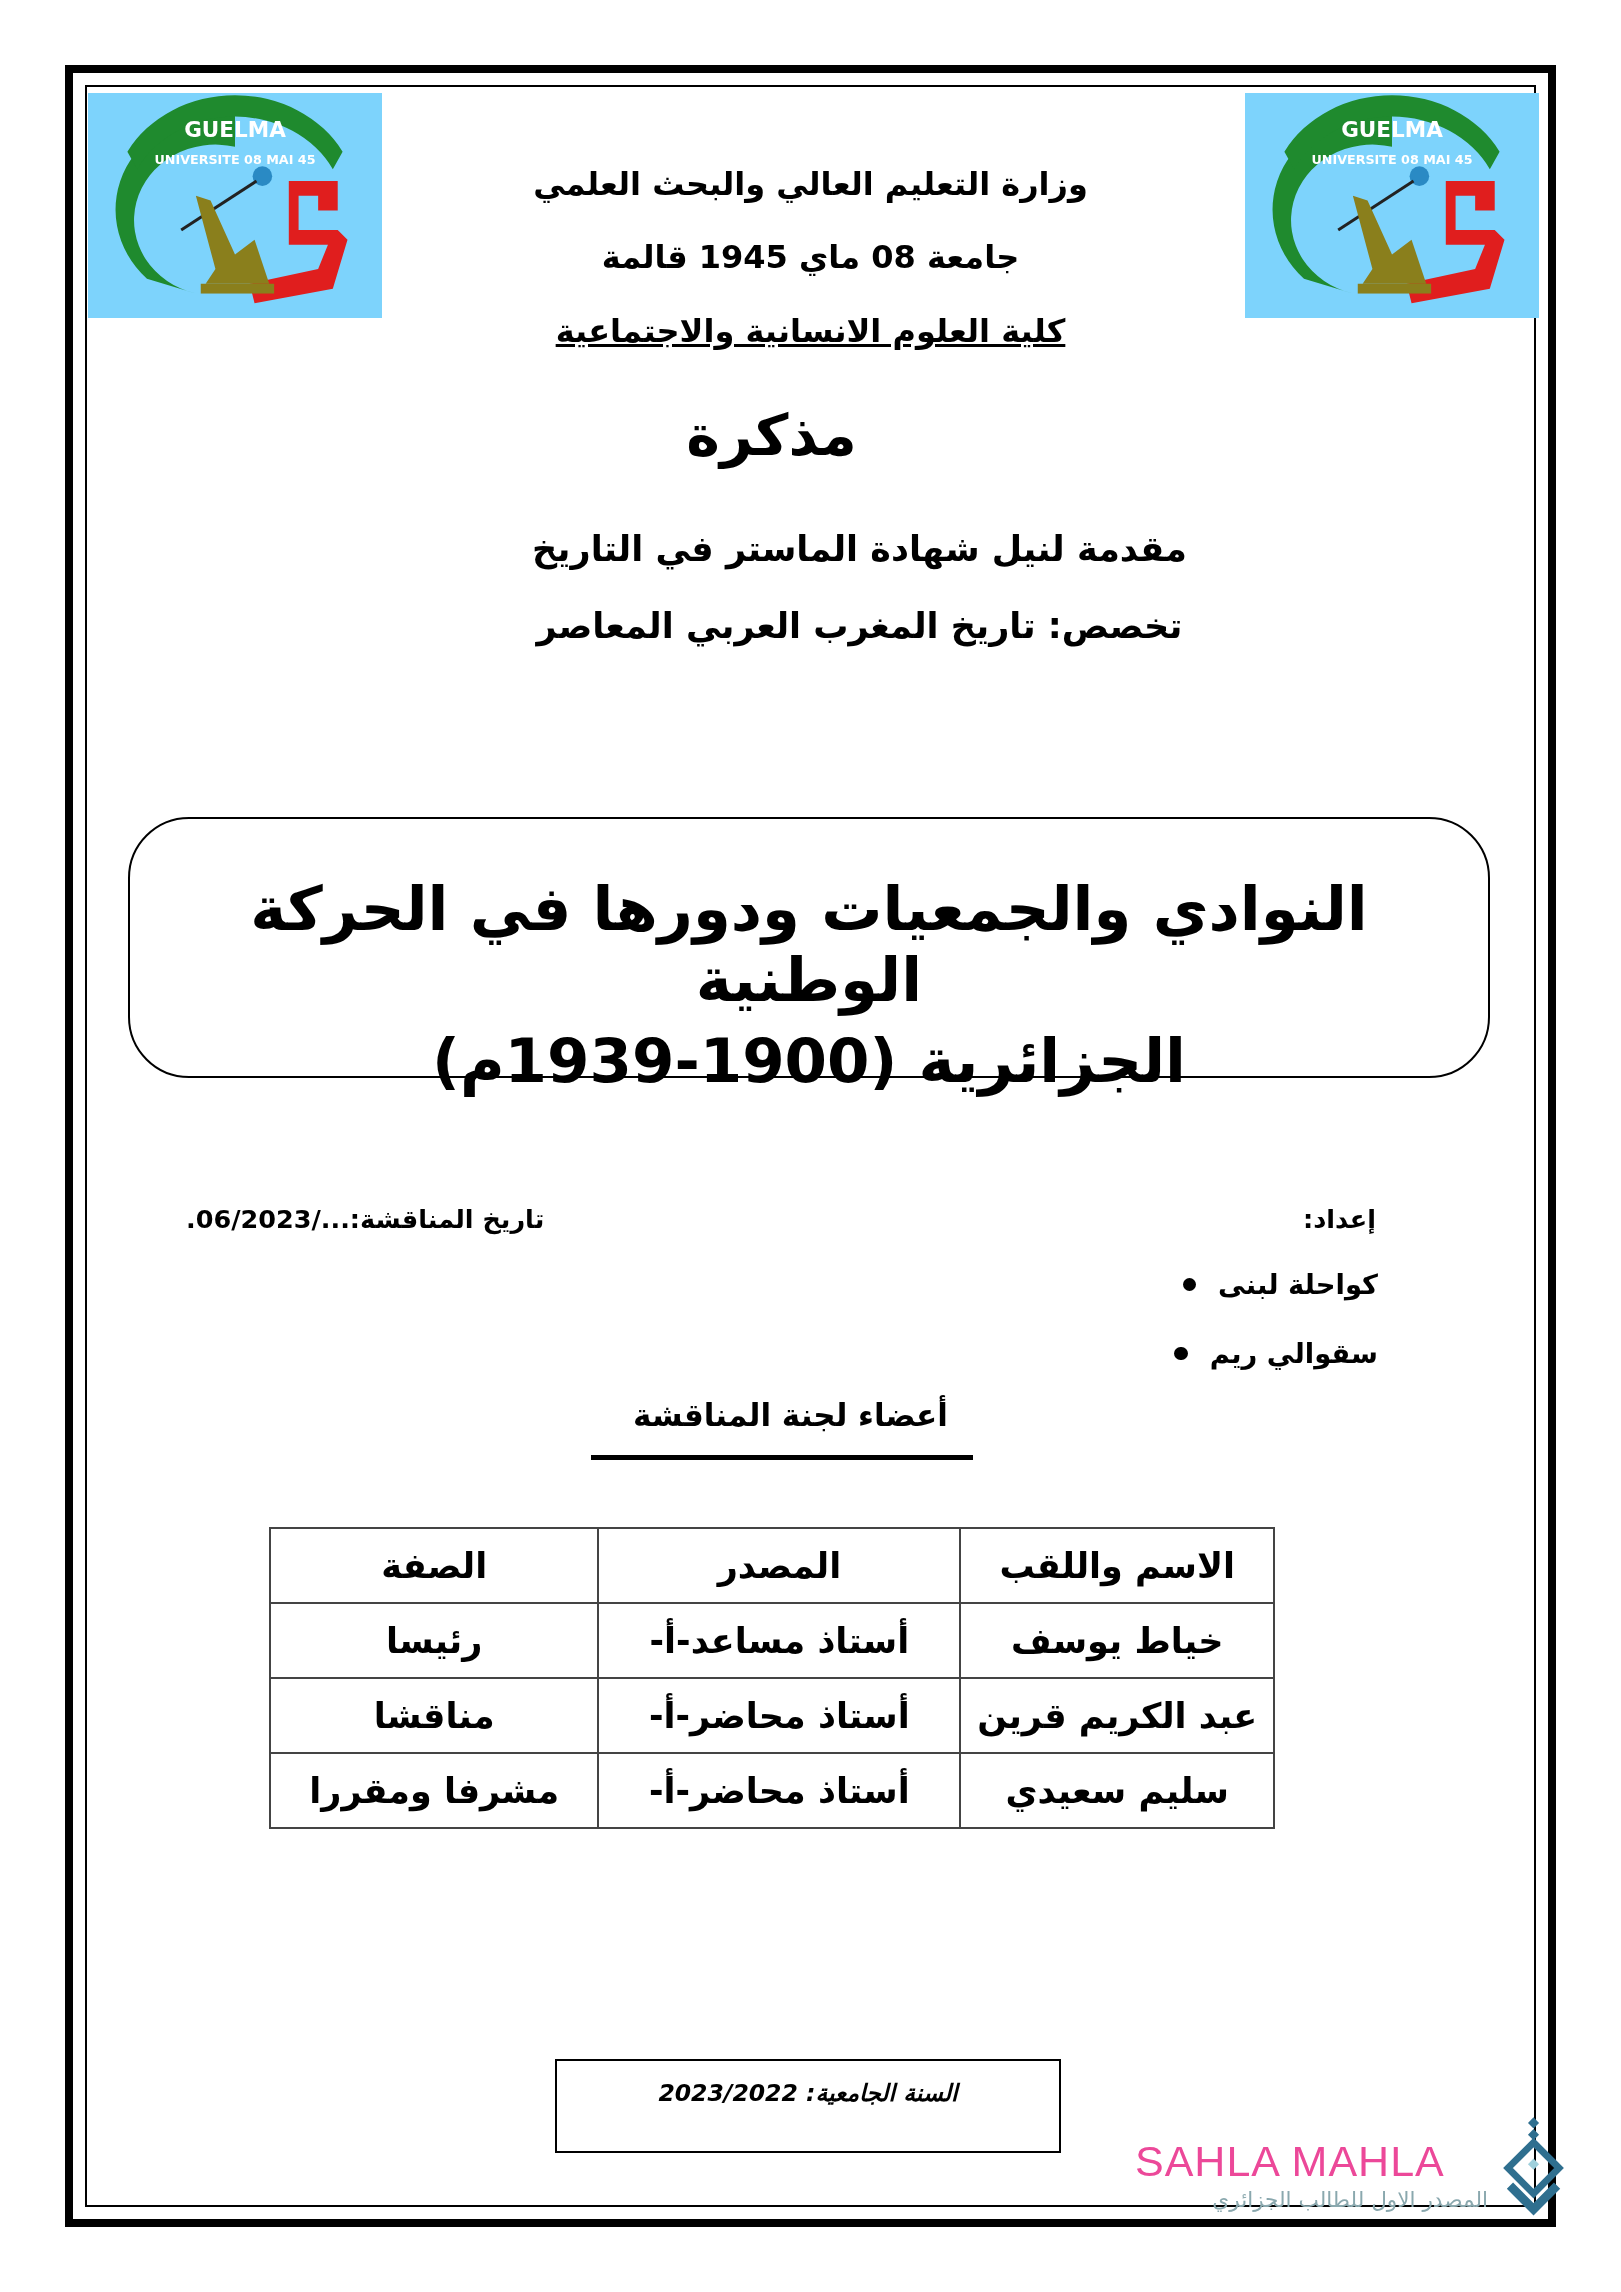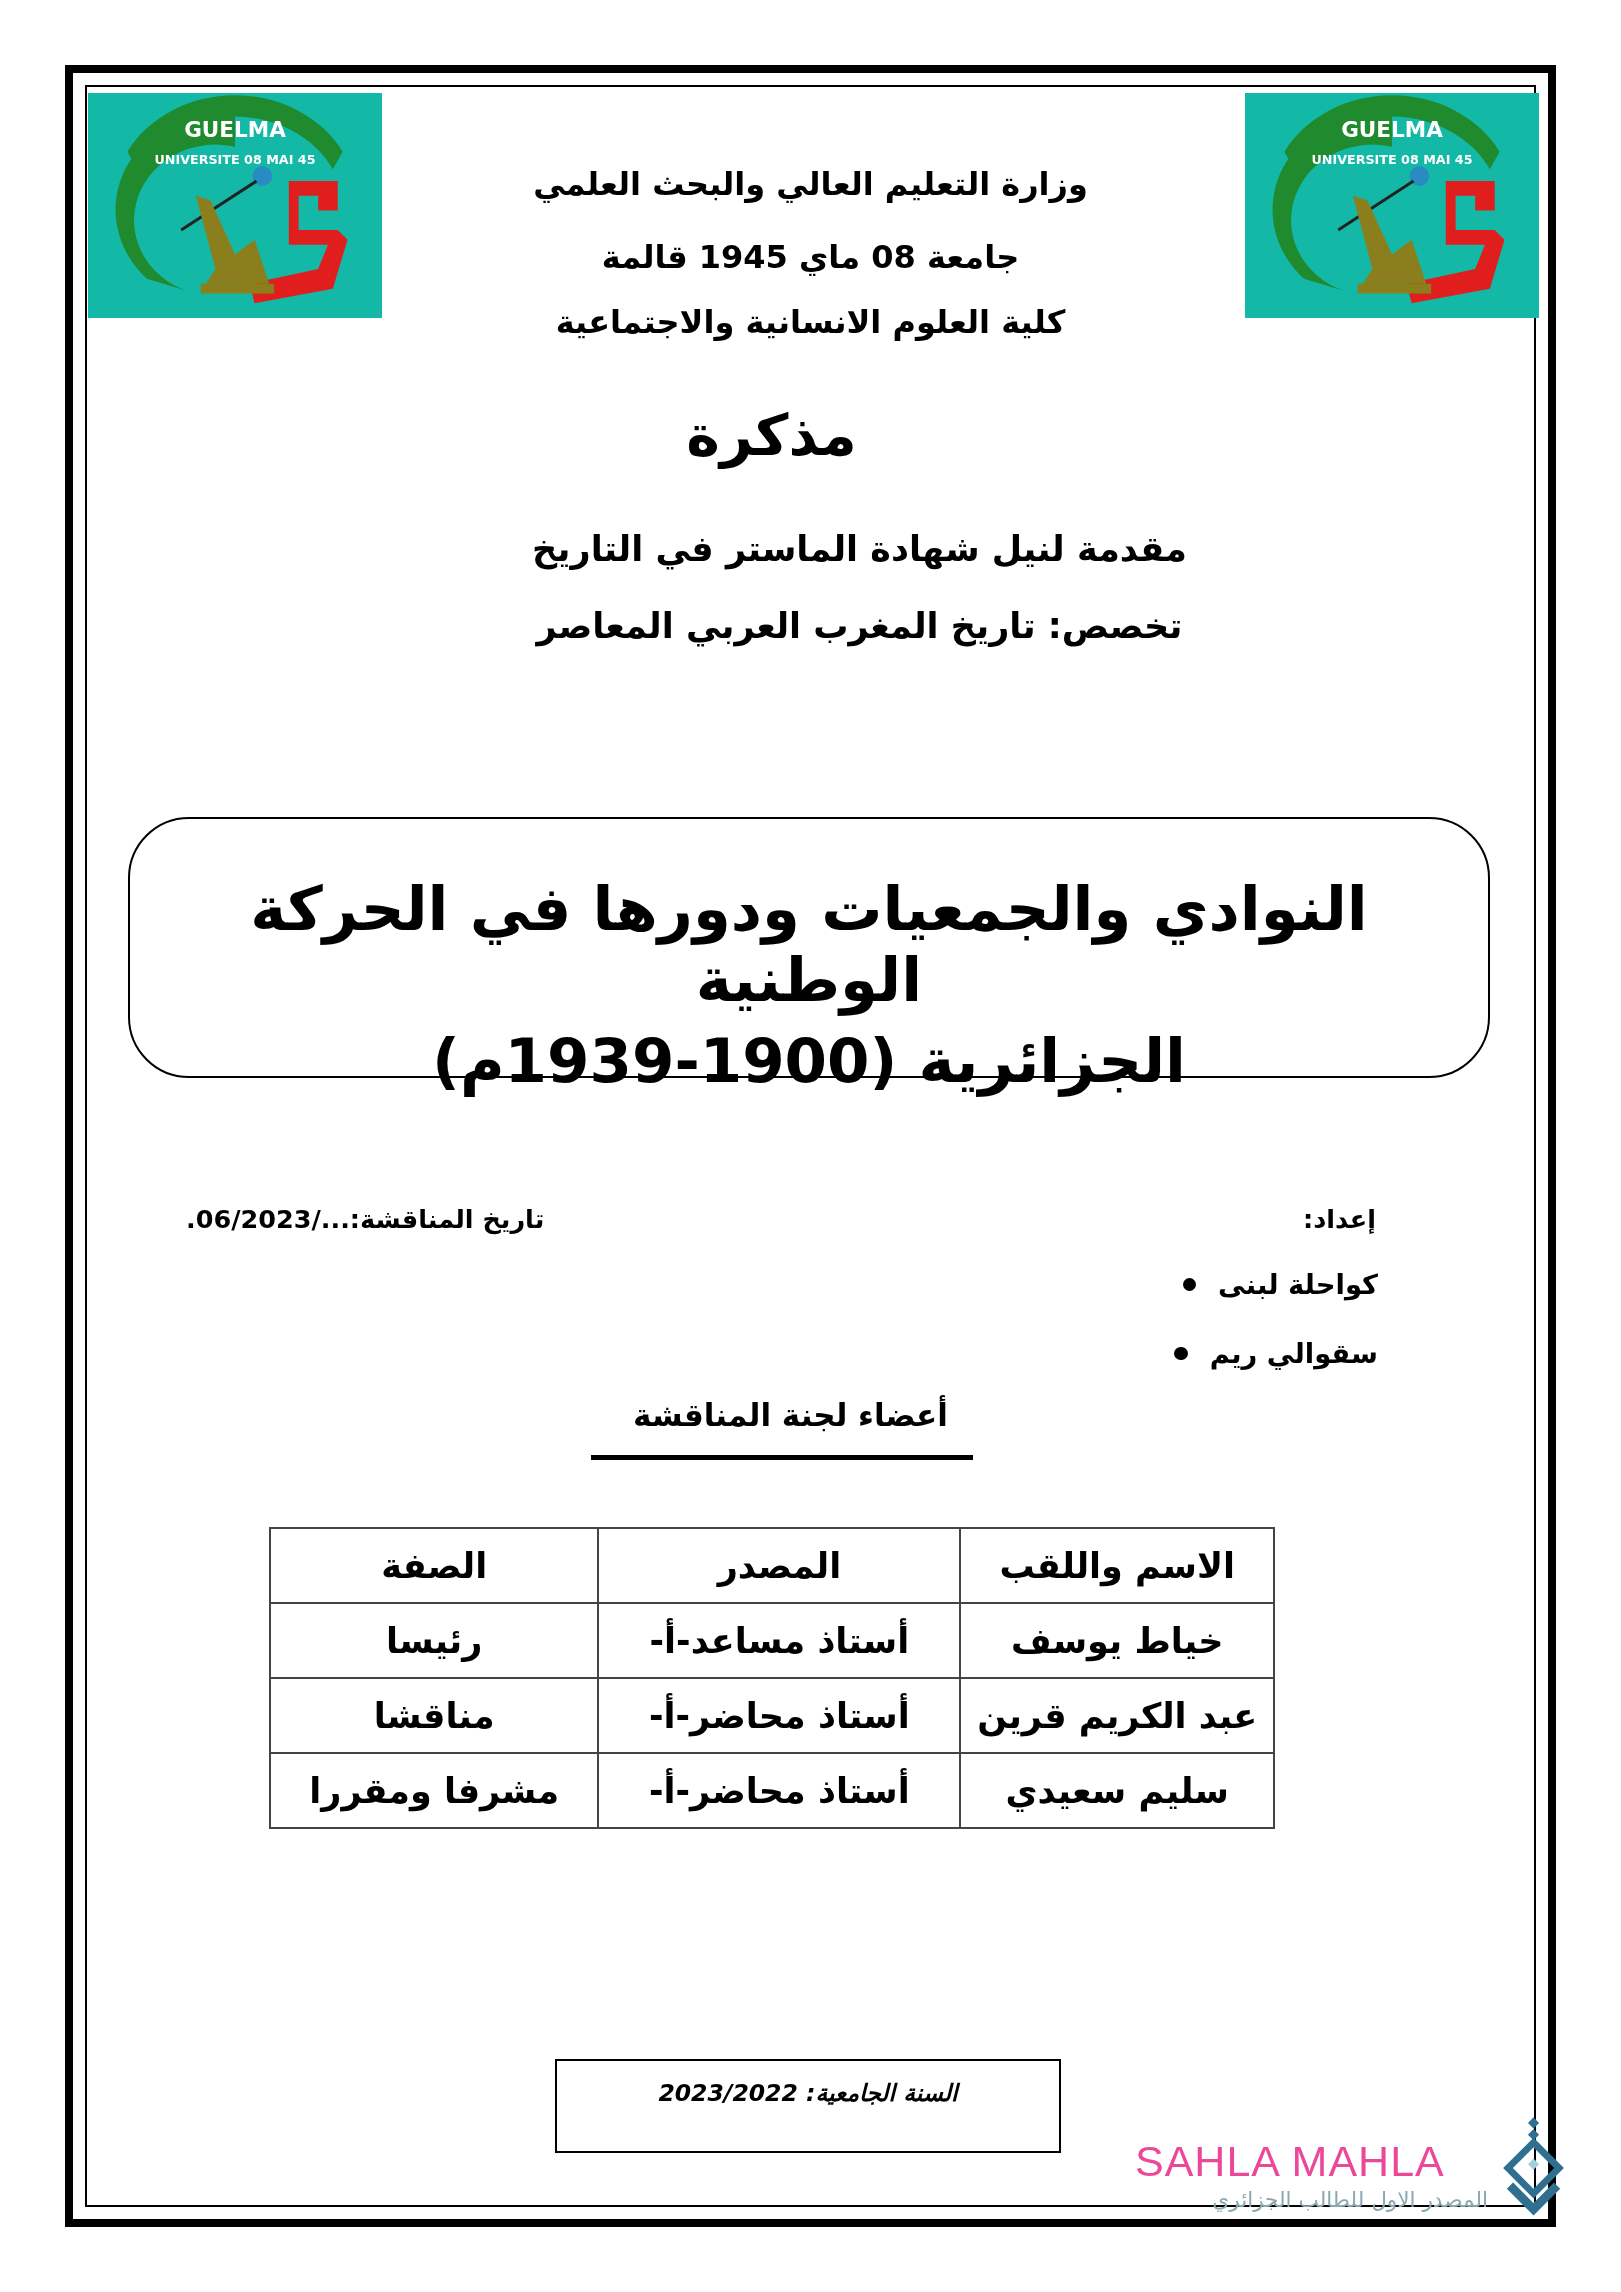--- a/index.html
+++ b/index.html
@@ -2,28 +2,28 @@
 <html><head>
 <meta charset="utf-8">
 <style>
   html, body { margin:0; padding:0; background:#ffffff; }
   body { width:1621px; height:2293px; position:relative; overflow:hidden;
          font-family:"DejaVu Sans", sans-serif; color:#000; }
   .frame-outer { position:absolute; left:65px; top:65px; width:1491px; height:2162px;
                  box-sizing:border-box; border:8.8px solid #000; }
   .frame-inner { position:absolute; left:11.8px; top:11.8px; right:11.8px; bottom:11.8px;
                  border:2.9px solid #000; }
-  .logo { position:absolute; width:294px; height:225px; background:#14b8a6; }
+  .logo { position:absolute; width:294px; height:225px; background:#7dd3fc; }
   .logo-left { left:88px; top:93px; }
   .logo-right { left:1245px; top:93px; }
   .logo svg { width:100%; height:100%; }
   .rtl { direction:rtl; unicode-bidi:plaintext; }
   .center-line { position:absolute; left:0; width:1621px; text-align:center; font-weight:bold; }
   .hdr { font-size:32px; }
-  .h1 { top:165px; } .h2 { top:238px; } .h3 { top:303px; }
+  .h1 { top:165px; } .h2 { top:238px; } .h3 { top:312px;text-decoration:underline; }
   .memo { top:402px; font-size:57px; left:-39px; }
   .sub1 { top:529px; font-size:35px; left:49px; }
   .sub2 { top:606px; font-size:35px; left:49px; }
   .title-box { position:absolute; left:128px; top:817px; width:1362px; height:261px;
                box-sizing:border-box; border:2.9px solid #000; border-radius:61px; }
   .title-line { position:absolute; left:0; width:100%; text-align:center; font-weight:bold;
                 font-size:61px; }
   .t1 { top:54px; } .t2 { top:206px; }
   .date { position:absolute; left:186px; top:1204px; font-size:25.5px; font-weight:bold;text-align:center; }
   .prep { position:absolute; right:245px; top:1204px; font-size:25.5px; font-weight:bold; }

